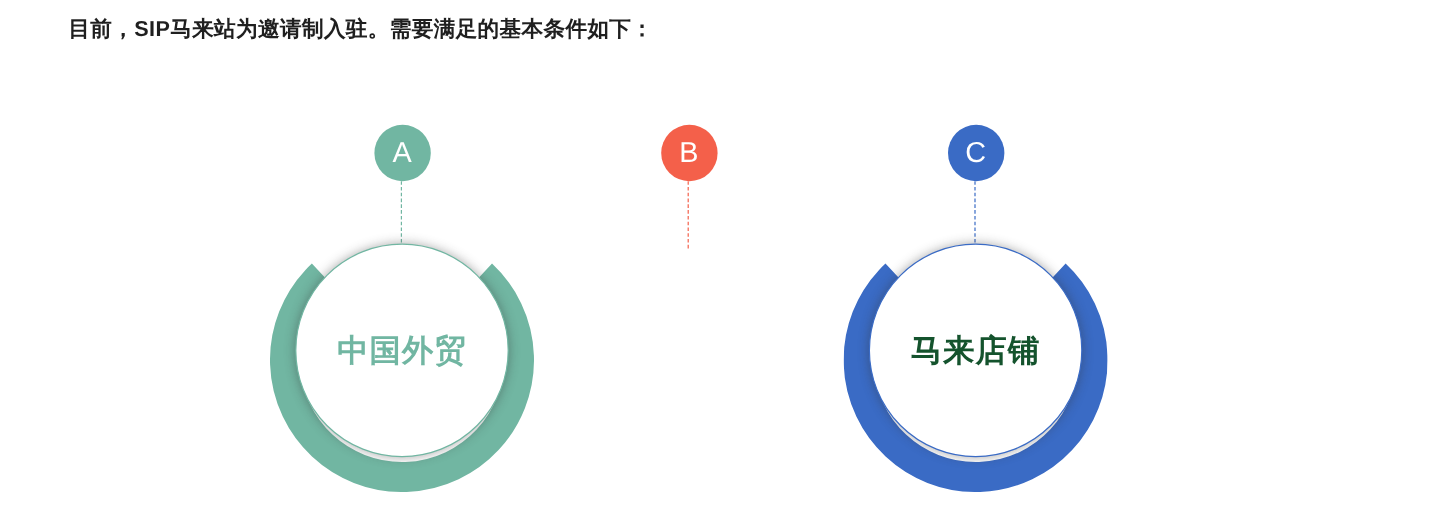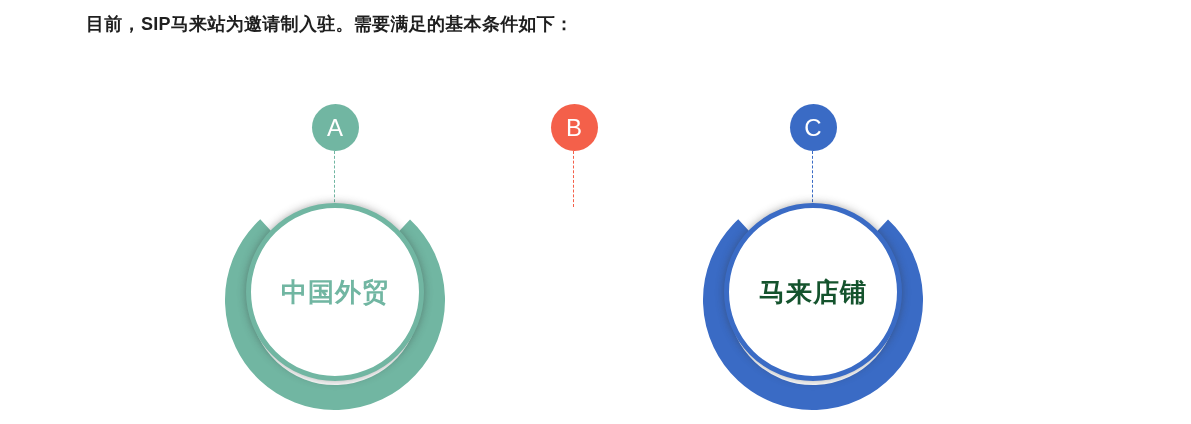--- a/index.html
+++ b/index.html
@@ -14,21 +14,20 @@
   }
   .title {
     position: absolute;
     left: 57px;
     top: 12px;
     font-size: 18px;
     font-weight: 600;
     letter-spacing: 0.3px;
     color: #1f1f1f;
     white-space: nowrap;
-    margin-left: 29px;
   }
   .condition-col {
     position: absolute;
     top: 104px;
     width: 220px;
     height: 310px;
   }
   .col-a { left: 225px; }
   .col-b { left: 464px; }
   .col-c { left: 703px; }
@@ -67,21 +66,21 @@
     left: 0;
   }
   .disc {
     position: absolute;
     top: 13px;
     left: 21px;
     width: 178px;
     height: 178px;
     border-radius: 50%;
     background: #ffffff;
-    border: 5px solid #737373;
+    border: 1px solid #737373;
     box-shadow: 0 0 9px rgba(50, 50, 50, 0.42);
     display: flex;
     align-items: center;
     justify-content: center;
     text-align: center;
   }
   .disc-text {
     font-size: 26px;
     font-weight: 700;
     line-height: 33px;

